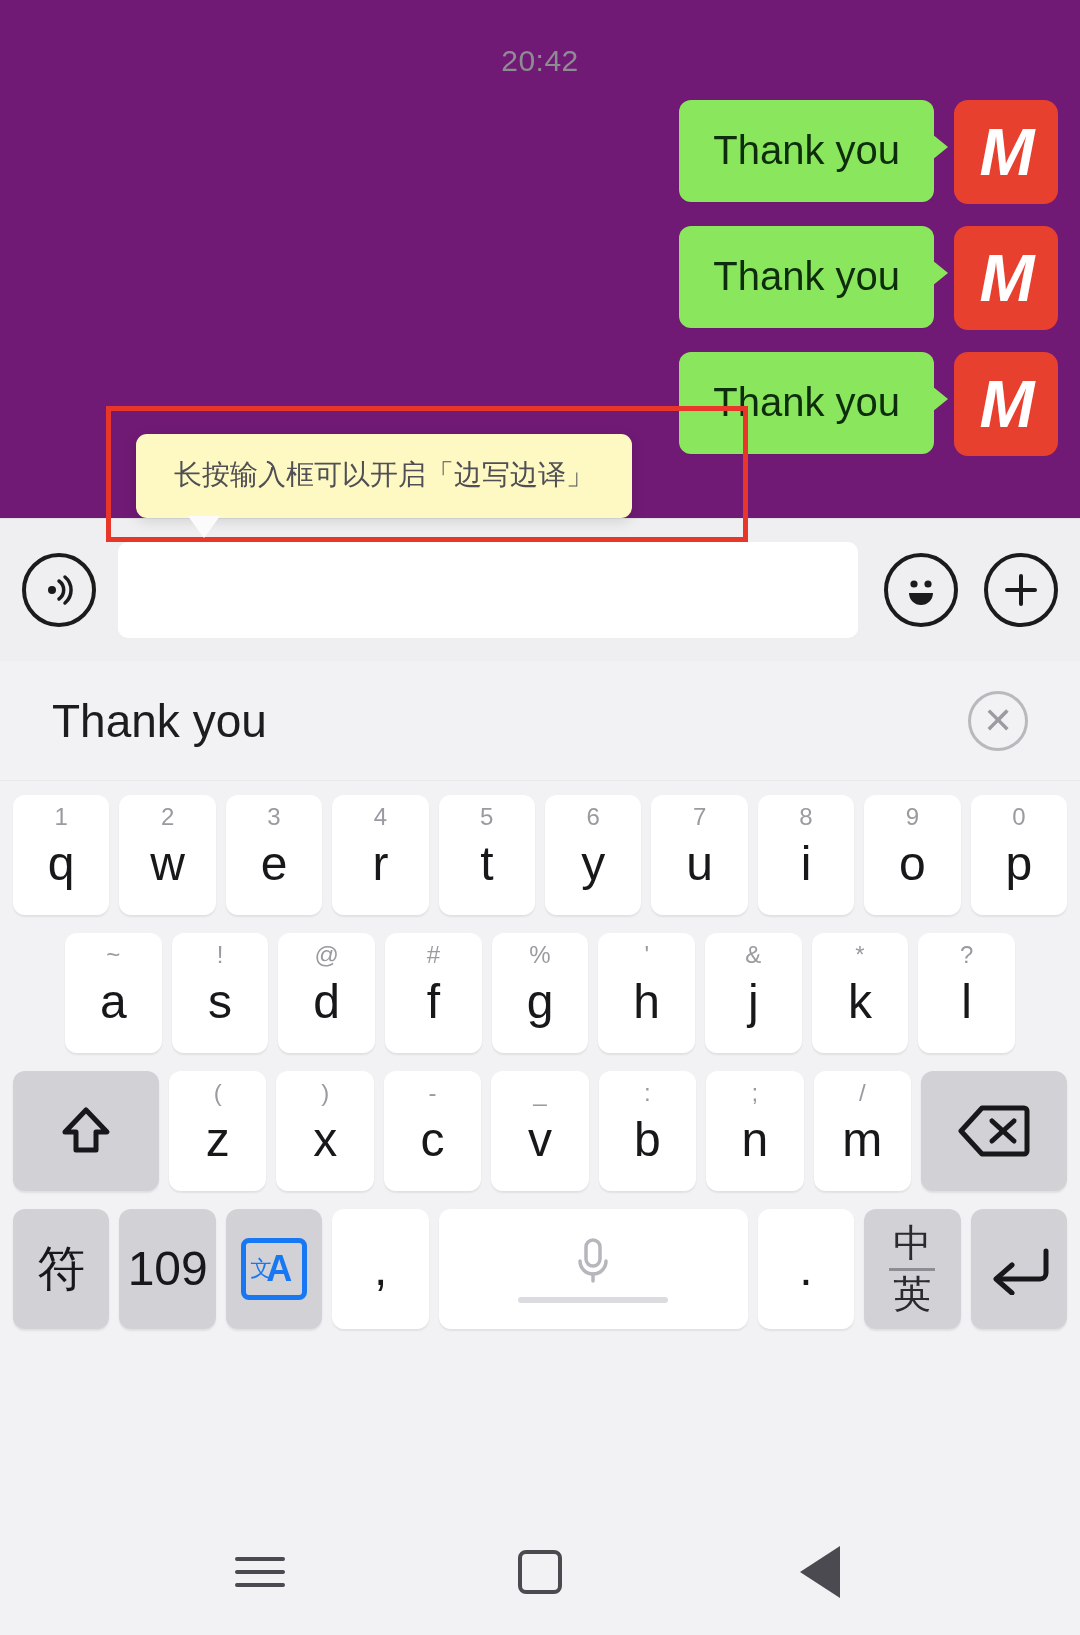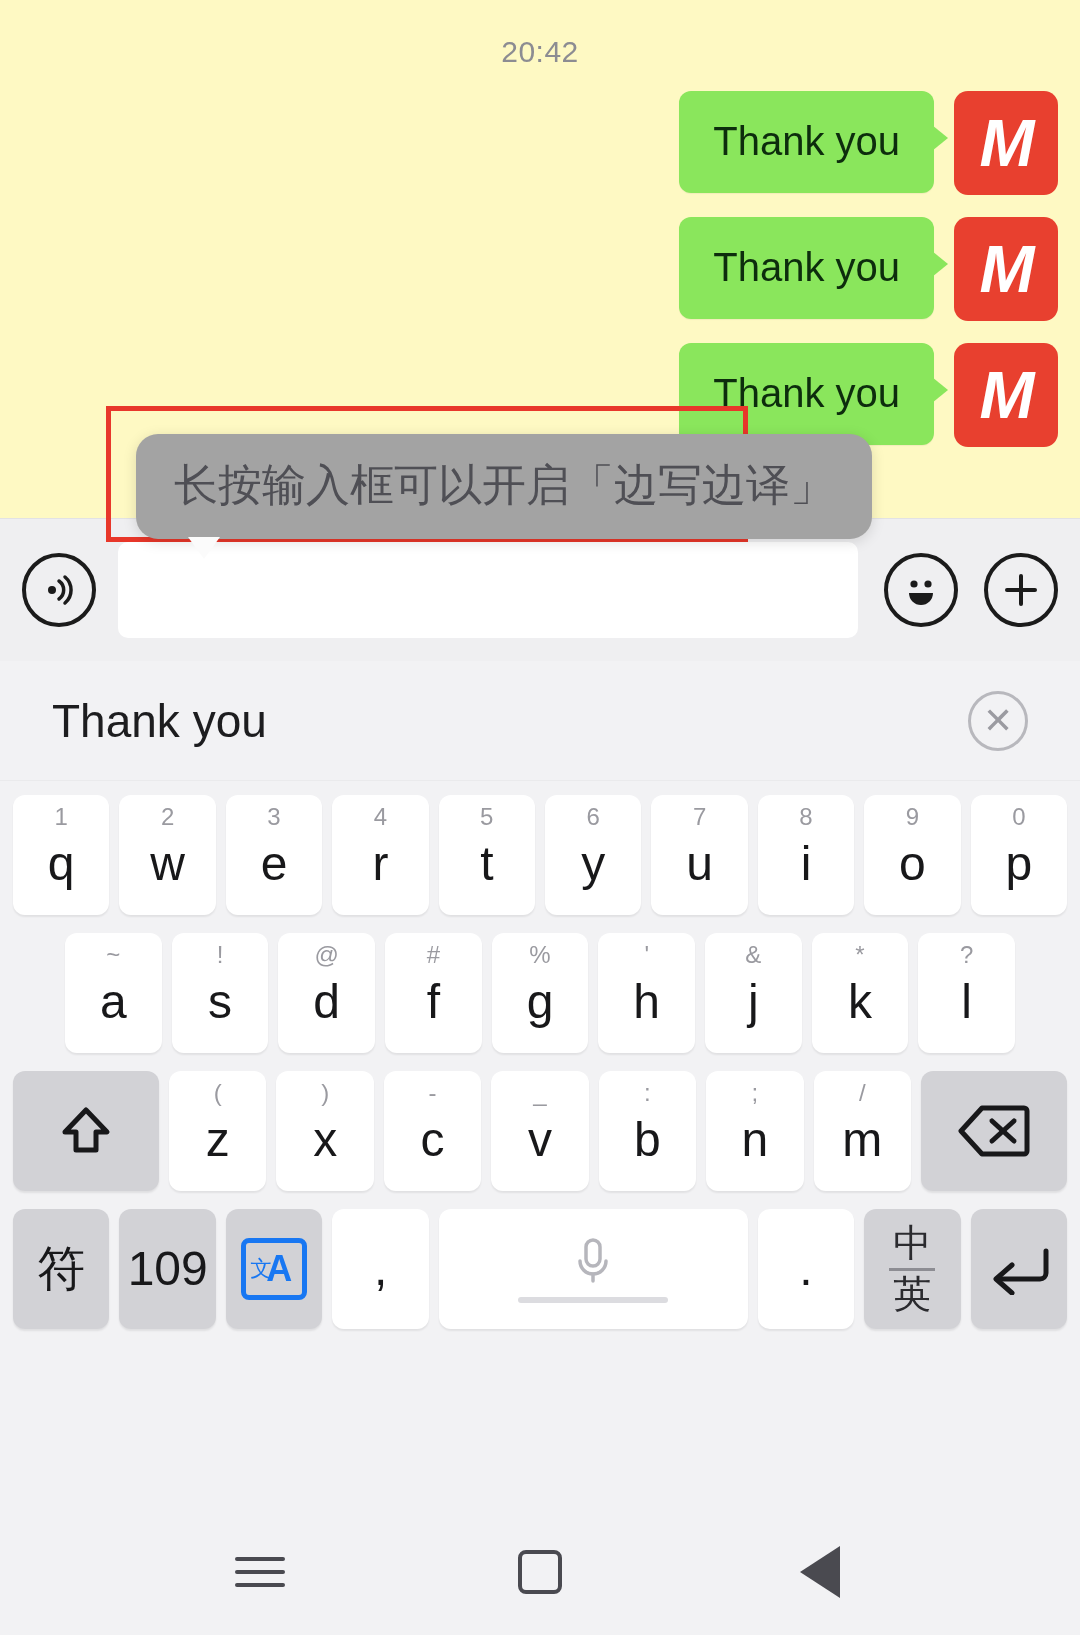--- a/index.html
+++ b/index.html
@@ -16,22 +16,22 @@
     height: 1635px;
     background: #eeeef0;
     display: flex;
     flex-direction: column;
   }
 
   
   .chat-area {
     position: relative;
     height: 518px;
-    background: #fef9c3;
-    padding-top: 3px;
+    background: #701a75;
+    padding-top: 12px;
     overflow: hidden;
     flex: none;
   }
   .status-time {
     text-align: center;
     font-size: 30px;
     color: #8c8c92;
     padding-top: 32px;
     letter-spacing: 0.5px;
     font-weight: 400;
@@ -83,25 +83,25 @@
 
   
   .tooltip-wrap {
     position: absolute;
     left: 136px;
     top: 434px;
     z-index: 6;
   }
   .tooltip {
     position: relative;
-    background: #a3a3a3;
-    border-radius: 22px;
+    background: #fef9c3;
+    border-radius: 11px;
     padding: 22px 38px 24px 38px;
     box-shadow: 0 3px 14px rgba(0,0,0,0.13);
-    font-size: 44px;
+    font-size: 28px;
     color: #4f4f55;
     white-space: nowrap;
   }
   .tooltip::after {
     content: "";
     position: absolute;
     left: 52px;
     bottom: -20px;
     width: 0; height: 0;
     border-left: 16px solid transparent;

